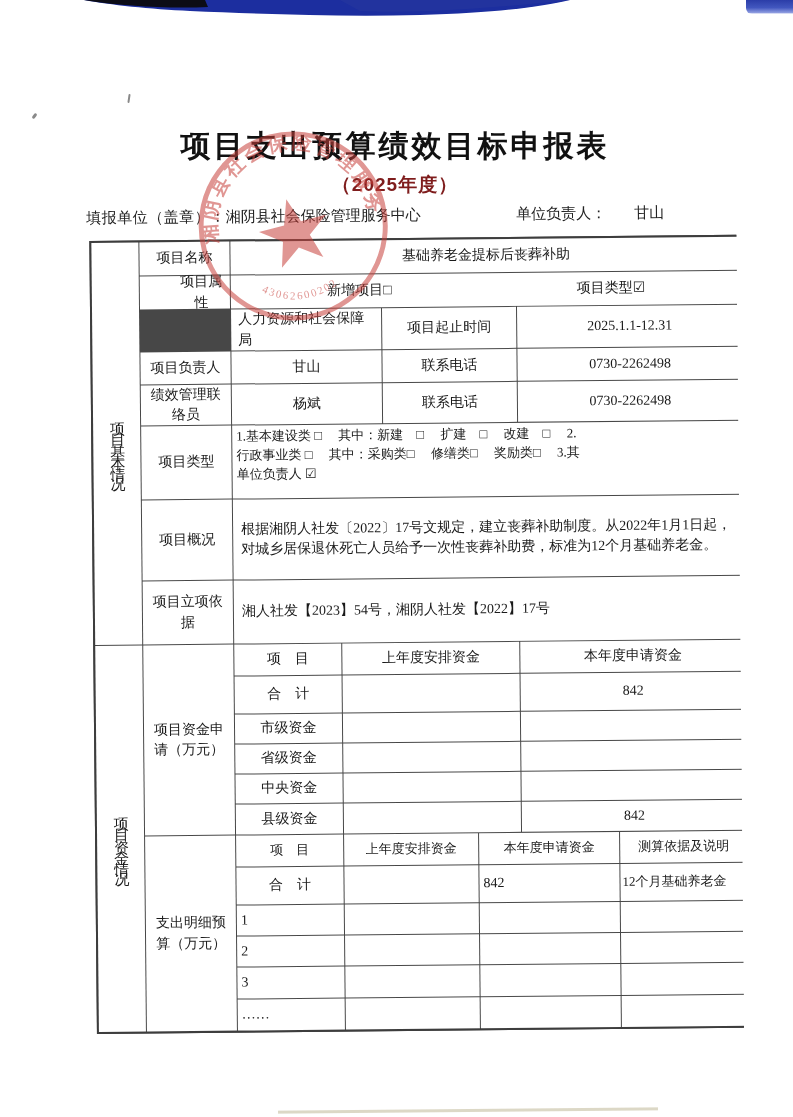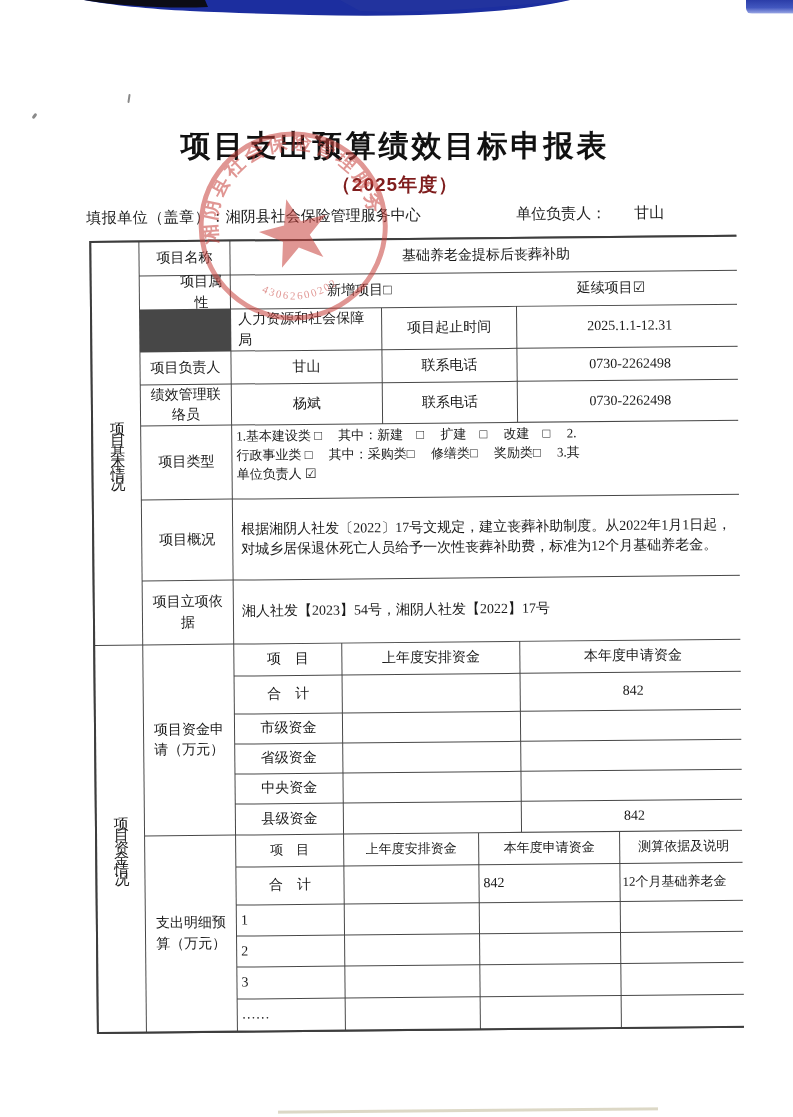--- a/index.html
+++ b/index.html
@@ -108,21 +108,21 @@
 
     <div class="cell vtext c-side1">项目基本情况</div>
     <div class="cell vtext c-side2">项目资金情况</div>
 
     <div class="cell r1l">项目名称</div>
     <div class="cell r1v">基础养老金提标后丧葬补助</div>
 
     <div class="cell r2l">项目属性</div>
     <div class="cell r2v">
       <span>新增项目□</span>
-      <span>延续项目☑</span>
+      <span>项目类型☑</span>
     </div>
 
     <div class="cell r3a left wrap5">人力资源和社会保障局</div>
     <div class="cell r3b">项目起止时间</div>
     <div class="cell r3c num">2025.1.1-12.31</div>
 
     <div class="cell r4l">项目负责人</div>
     <div class="cell r4a">甘山</div>
     <div class="cell r4b">联系电话</div>
     <div class="cell r4c num">0730-2262498</div>

